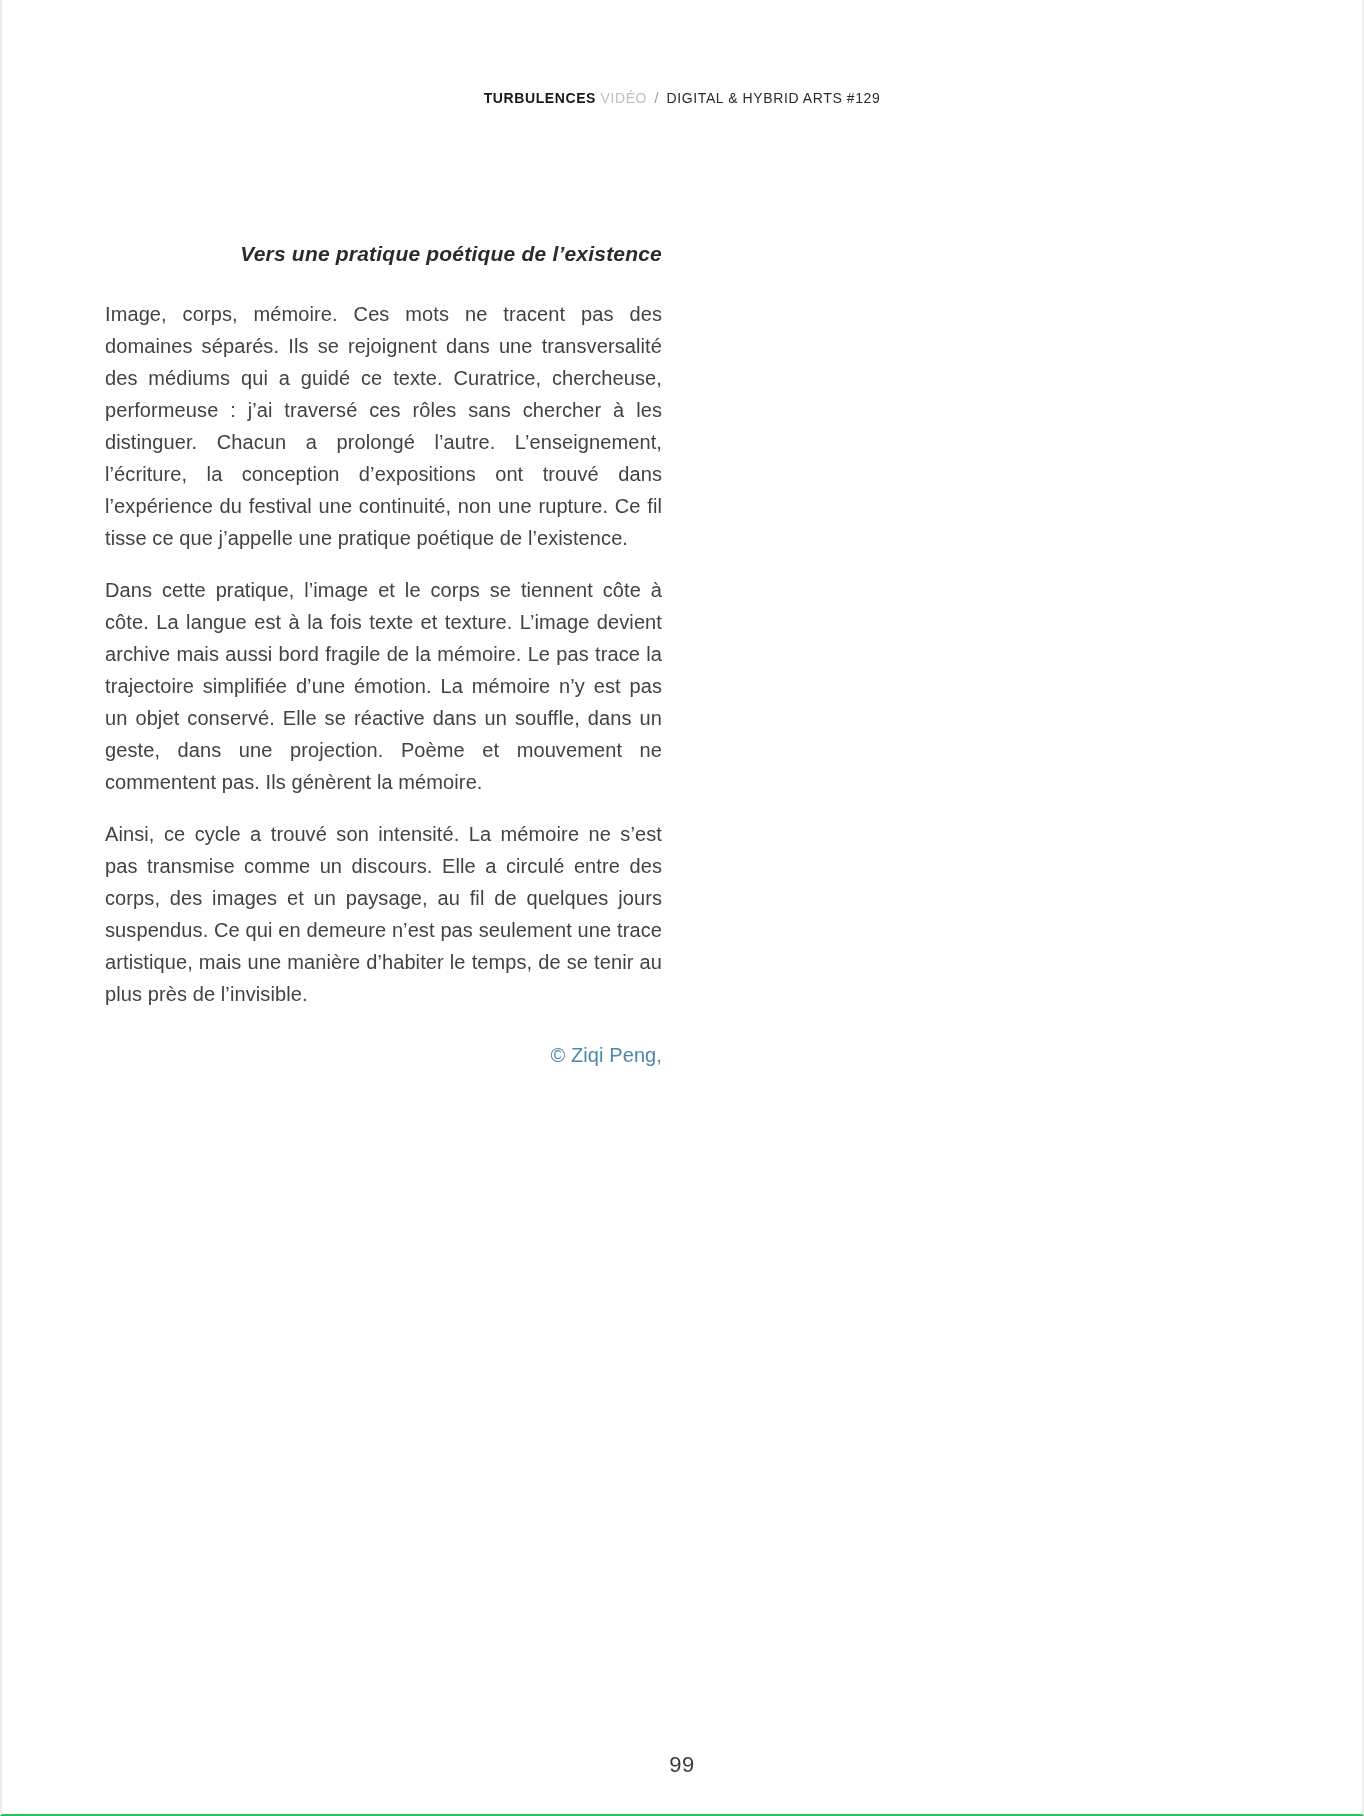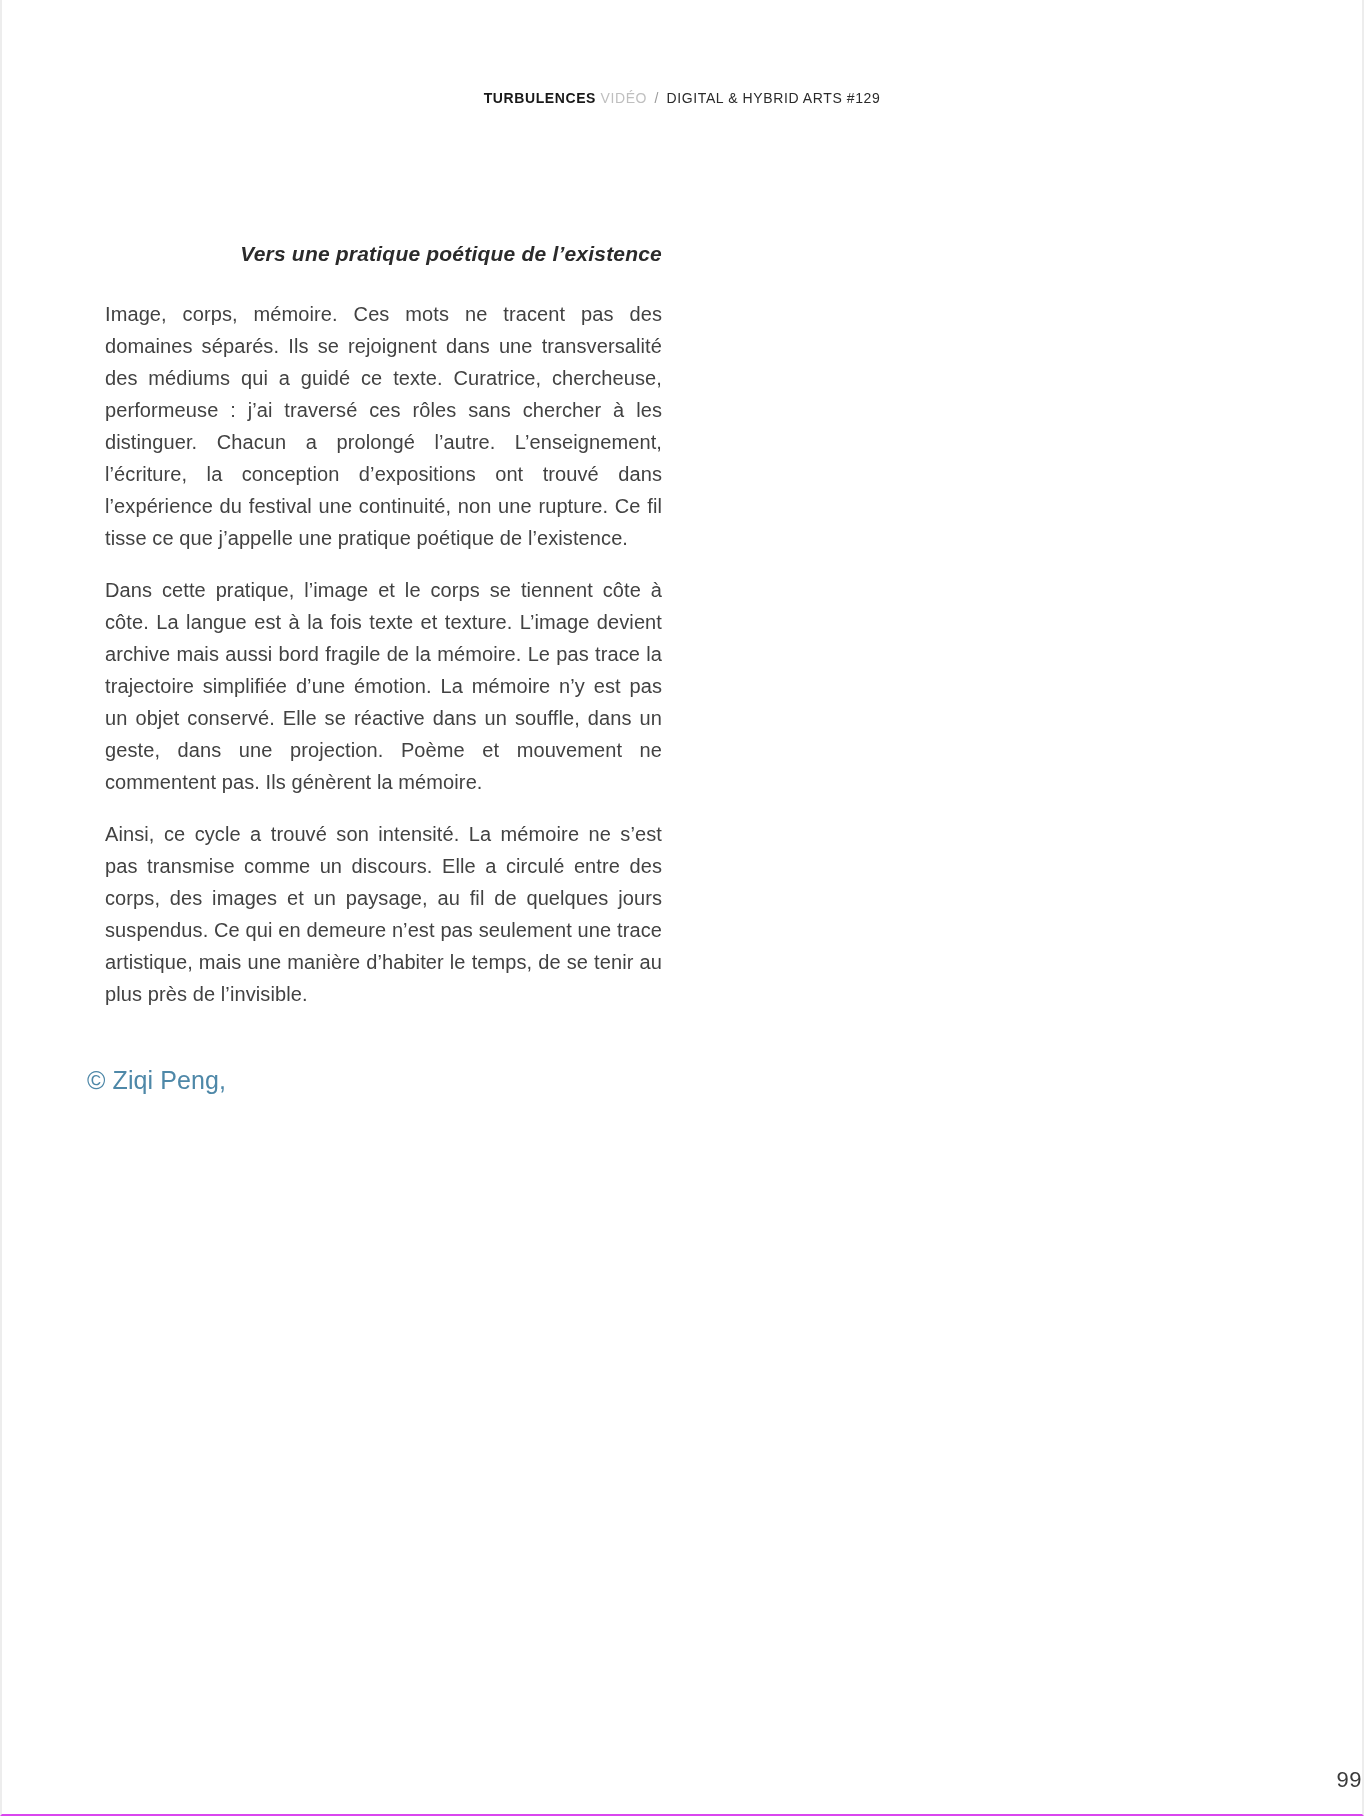--- a/index.html
+++ b/index.html
@@ -7,21 +7,21 @@
     padding: 0;
     background: #ffffff;
   }
   .page {
     position: relative;
     width: 1364px;
     height: 1816px;
     background: #ffffff;
     border-left: 2px solid #ededed;
     border-right: 2px solid #ededed;
-    border-bottom: 2px solid #d946ef;
+    border-bottom: 2px solid #22c55e;
     box-sizing: border-box;
     font-family: "Liberation Sans", sans-serif;
     overflow: hidden;
   }
   .running-header {
     position: absolute;
     top: 90px;
     left: 0;
     width: 100%;
     text-align: center;
@@ -68,35 +68,35 @@
     font-size: 20px;
     line-height: 32px;
     color: #424242;
     text-align: justify;
     letter-spacing: 0.1px;
   }
   .article p.body-para:last-of-type {
     margin-bottom: 0;
   }
   .credit-block {
-    margin-top: 54px;
-    text-align: left;
-    font-size: 25px;
+    margin-top: 29px;
+    text-align: right;
+    font-size: 20px;
     line-height: 32px;
     letter-spacing: 0.1px;
   }
   .credit-line {
     display: block;
   }
   .page-footer {
     position: absolute;
-    bottom: 21px;
+    bottom: 36px;
     left: 0;
     width: 100%;
-    text-align: right;
+    text-align: center;
     font-size: 22px;
     color: #3a3a3a;
     letter-spacing: 0.5px;
   }
 </style>
 </head>
 <body>
 
 <div class="page">
 

